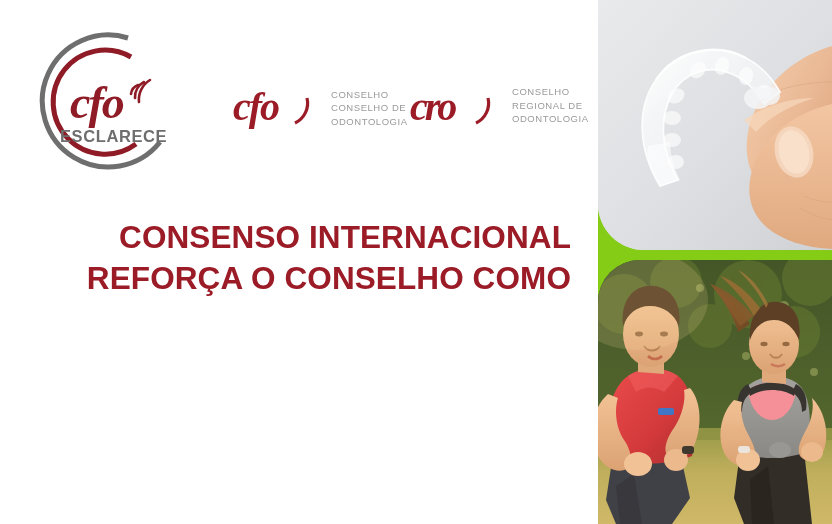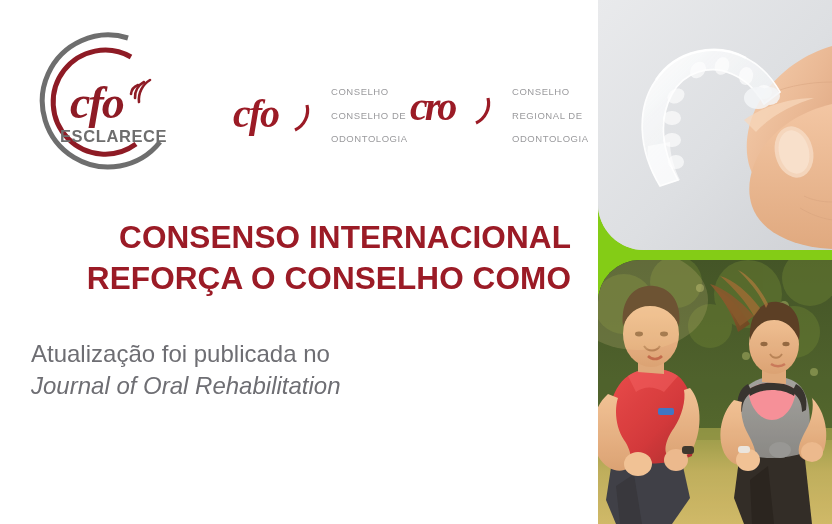--- a/index.html
+++ b/index.html
@@ -65,21 +65,21 @@
     display: flex;
     align-items: flex-start;
     gap: 10px;
   }
   .mark-svg { display: block; }
 
   .org-lines {
     display: flex;
     flex-direction: column;
     justify-content: center;
-    gap: 12px;
+    gap: 2px;
     padding-top: 2px;
   }
   .org-line {
     font-family: "Liberation Sans", sans-serif;
     font-size: 9.5px;
     letter-spacing: 0.55px;
     color: #9a9a9d;
     line-height: 11.5px;
     white-space: nowrap;
     font-weight: 400;
@@ -197,24 +197,20 @@
         </div>
       </div>
 
     </div>
 
     <h1 class="headline">
       <span class="headline-line">CONSENSO INTERNACIONAL</span>
       <span class="headline-line">REFORÇA O CONSELHO COMO</span>
     </h1>
 
-    <div class="subtitle">
-      <span class="subtitle-line">Atualização foi publicada no</span>
-      <span class="subtitle-line italic">Journal of Oral Rehabilitation</span>
-    </div>
 
   </div>
 
   <div class="photo photo-splint">
     <svg class="splint-stage" width="234" height="250" viewBox="0 0 234 250" xmlns="http://www.w3.org/2000/svg" preserveAspectRatio="xMidYMid slice">
       <defs>
         <linearGradient id="bgGrad" x1="0" y1="0" x2="1" y2="1">
           <stop offset="0%" stop-color="#e9eaec"></stop>
           <stop offset="55%" stop-color="#dddfe2"></stop>
           <stop offset="100%" stop-color="#cfd1d5"></stop>

